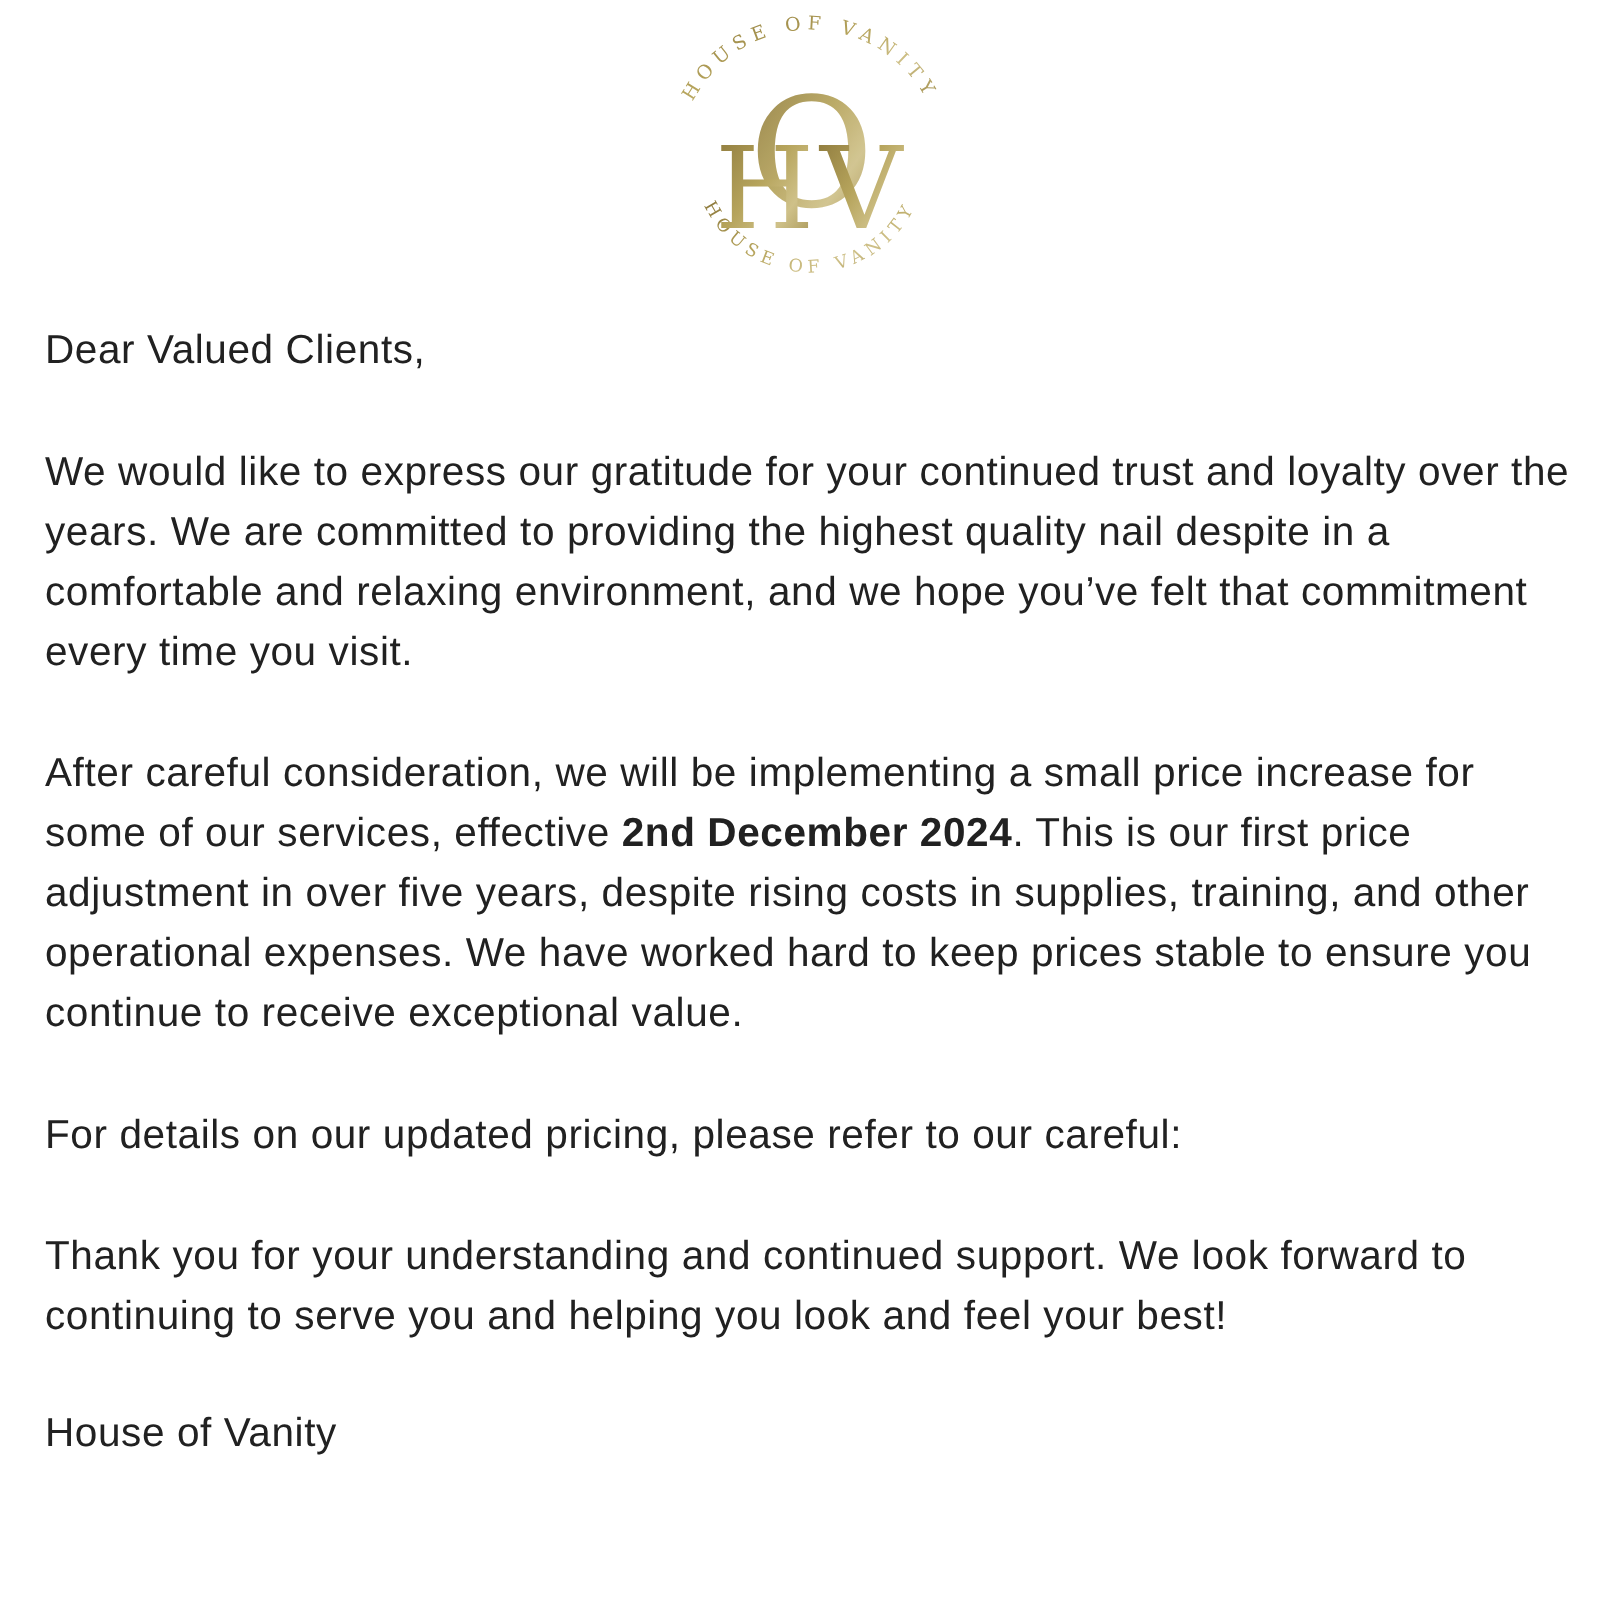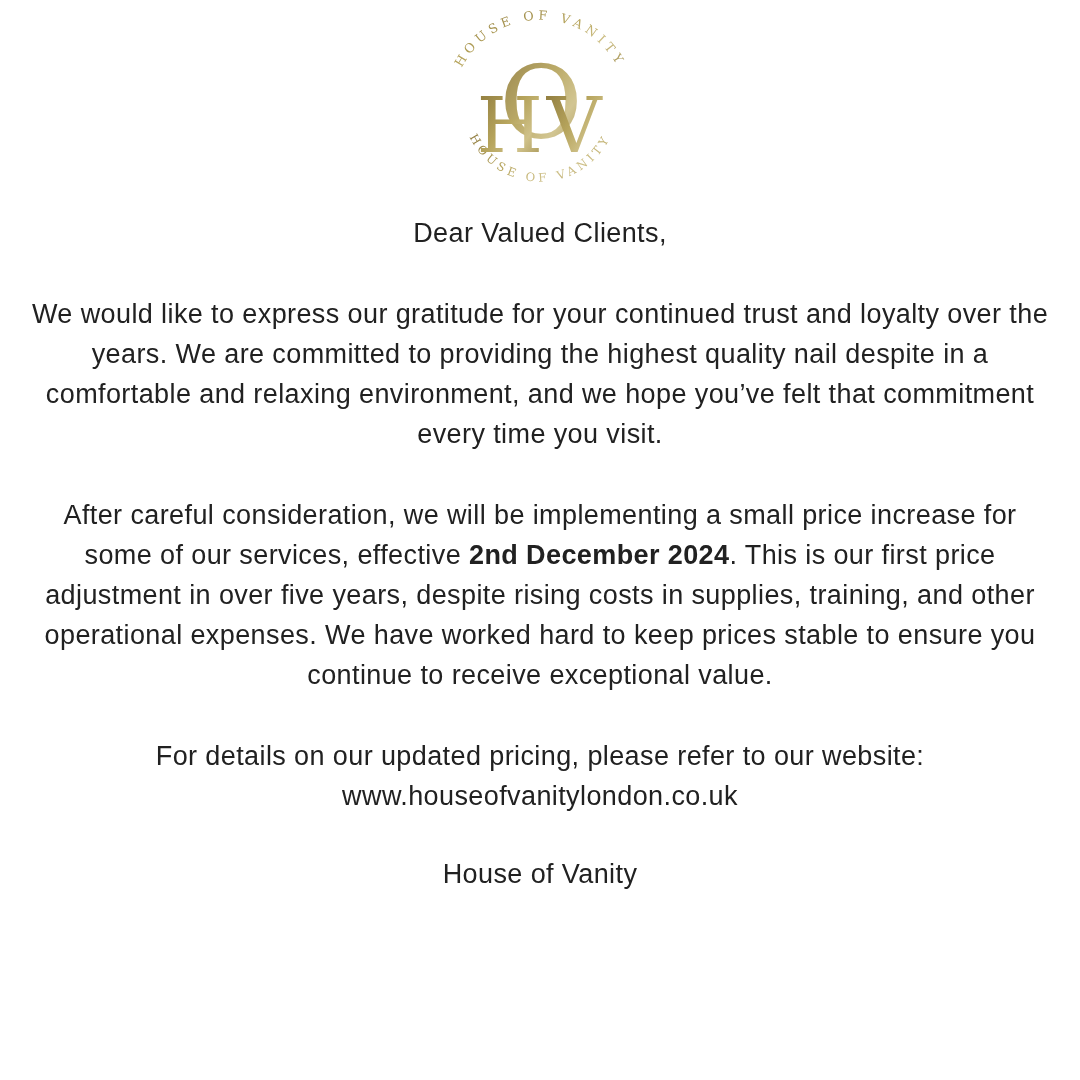--- a/index.html
+++ b/index.html
@@ -27,21 +27,21 @@
     letter-spacing: 4.5px;
     fill: url(#goldGrad);
   }
   .monogram-letter {
     font-family: "DejaVu Serif", serif;
     fill: url(#goldGrad);
   }
   .letter-body {
     width: 1020px;
     margin: 0 auto;
-    text-align: center;
+    text-align: left;
     font-size: 27px;
     line-height: 40px;
     letter-spacing: 0.4px;
     color: #212121;
   }
   .salutation { margin-top: 18px; }
   .para { margin-top: 41px; }
   .bold-date { font-weight: 700; margin-top: 16px; }
   .signature-block { margin-top: 38px; }
   .sig-line { display: block; }
@@ -79,23 +79,23 @@
 
   <div class="letter-body">
 
     <p class="salutation">Dear Valued Clients,</p>
 
     <p class="para">We would like to express our gratitude for your continued trust and loyalty over the years. We are committed to providing the highest quality nail despite in a comfortable and relaxing environment, and we hope you’ve felt that commitment every time you visit.</p>
 
     <p class="para"><span>After careful consideration, we will be implementing a small price increase for some of our services, effective </span><span class="bold-date">2nd December 2024</span><span>. This is our first price adjustment in over five years, despite rising costs in supplies, training, and other operational expenses. We have worked hard to keep prices stable to ensure you continue to receive exceptional value.</span></p>
 
     <p class="para">
-        <span class="sig-line">For details on our updated pricing, please refer to our website:</span>
-        <span class="sig-line">www.houseofvanitylondon.co.uk</span>
+        <span class="sig-line">For details on our updated pricing, please refer to our careful:</span>
       </p>
 
+    <p class="para">Thank you for your understanding and continued support. We look forward to continuing to serve you and helping you look and feel your best!</p>
 
     <p class="signature-block">
         <span class="sig-line">House of Vanity</span>
       </p>
 
   </div>
 </div>
 
 </body></html>

